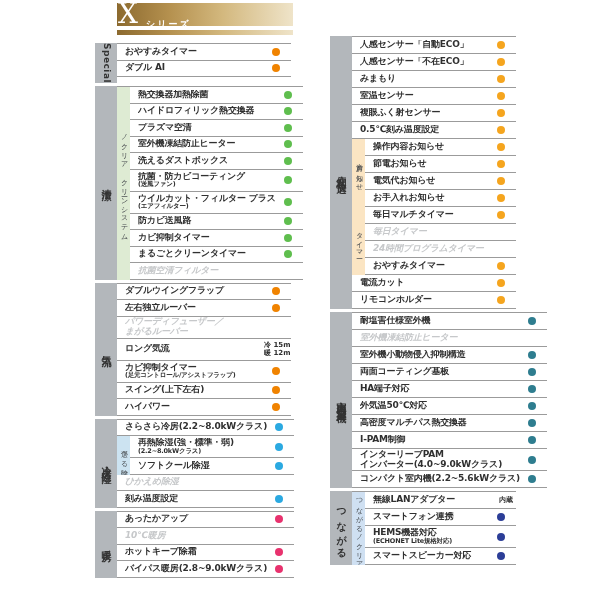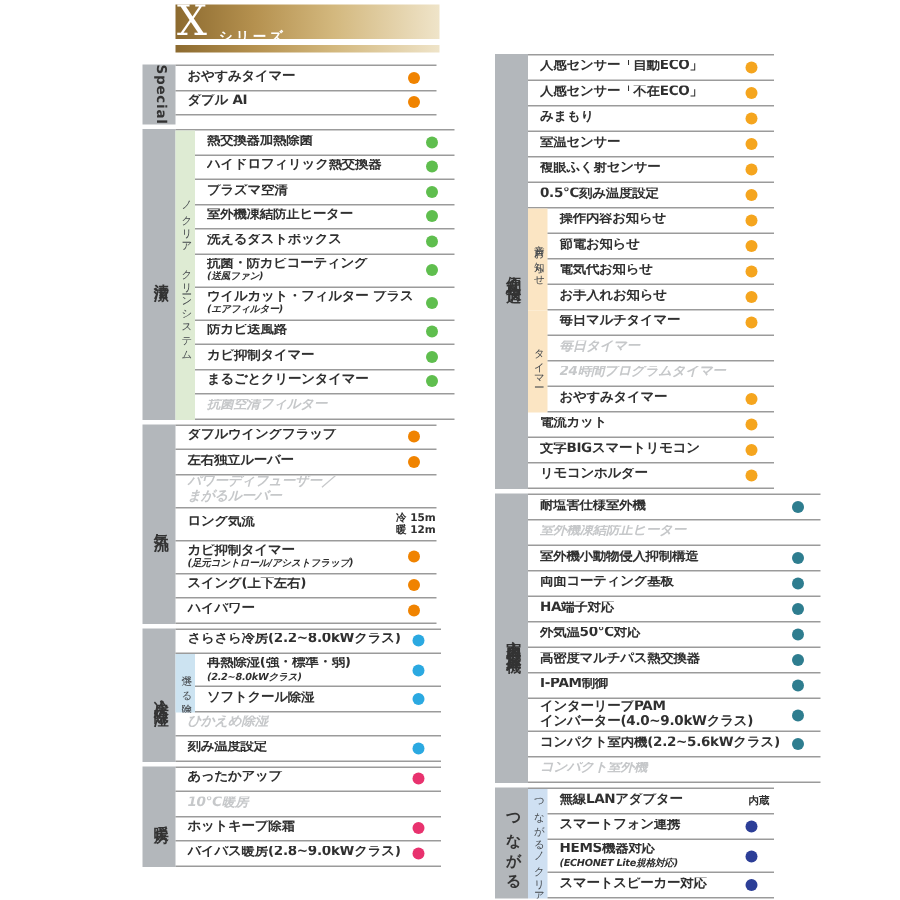--- a/index.html
+++ b/index.html
@@ -34,21 +34,21 @@
          letter-spacing:1px; line-height:1; overflow:hidden; }
   .rows { flex:1; display:flex; flex-direction:column; min-width:0; }
 
   .row { display:flex; align-items:center; height:16.5px; border-bottom:1px solid #9b9b9b;
          padding-left:8px; padding-right:3px; }
   #right-table .row { height:17px; }
   .row.tall, #right-table .row.tall { height:22px; }
   .lbl { flex:1; min-width:0; display:flex; flex-direction:column; justify-content:center;
          color:#303030; font-size:9px; font-weight:bold; line-height:1.1; white-space:nowrap;
          overflow:hidden; letter-spacing:-0.2px; }
-  .lbl .sm { font-size:6.5px;font-style:italic; }
+  .lbl .sm { font-size:6.5px; }
   .row.disabled .lbl, .row.disabled .lbl .sm { color:#c6c8ca;font-style:italic; }
   .mark { width:24px; flex:none; display:flex; align-items:center; justify-content:center; }
   .dot { width:8px; height:8px; border-radius:50%; display:block; }
   .mtext { width:100%; font-size:7px; font-weight:bold; color:#303030; line-height:1.2;
            text-align:right; white-space:nowrap; }
   .mtext .vline { display:block; }
 </style>
 </head>
 <body>
 
@@ -478,28 +478,20 @@
               <div class="row">
                 <div class="lbl">
                   <span>電流カット</span>
                 </div>
                 <div class="mark">
                   <span class="dot" style="background: rgb(245, 165, 30);"></span>
                 </div>
               </div>
               <div class="row">
                 <div class="lbl">
-                  <span>文字BIGスマートリモコン</span>
-                </div>
-                <div class="mark">
-                  <span class="dot" style="background: rgb(245, 165, 30);"></span>
-                </div>
-              </div>
-              <div class="row">
-                <div class="lbl">
                   <span>リモコンホルダー</span>
                 </div>
                 <div class="mark">
                   <span class="dot" style="background: rgb(245, 165, 30);"></span>
                 </div>
               </div>
             </div>
           </div>
         </div>
       </div>
@@ -579,26 +571,20 @@
                   <span class="dot" style="background: rgb(46, 125, 143);"></span>
                 </div>
               </div>
               <div class="row">
                 <div class="lbl">
                   <span>コンパクト室内機(2.2~5.6kWクラス)</span>
                 </div>
                 <div class="mark">
                   <span class="dot" style="background: rgb(46, 125, 143);"></span>
                 </div>
-              </div>
-              <div class="row disabled">
-                <div class="lbl">
-                  <span>コンパクト室外機</span>
-                </div>
-                <div class="mark"></div>
               </div>
             </div>
           </div>
         </div>
       </div>
       <div class="section">
         <div class="cat">つながる</div>
         <div class="sec-body">
           <div class="group">
             <div class="sub" style="background: rgb(207, 224, 242);">つながるノクリア</div>

